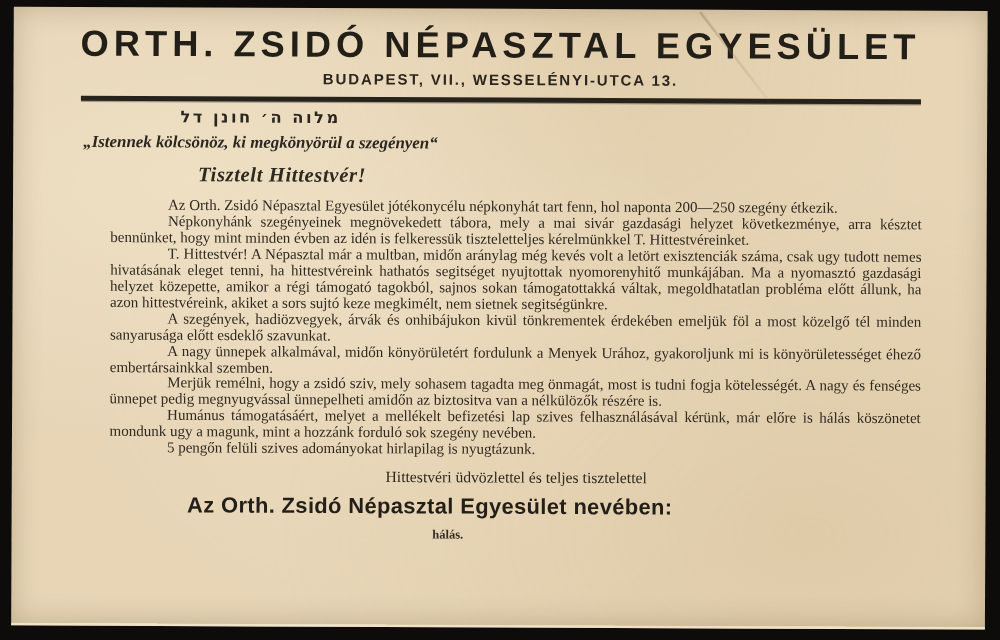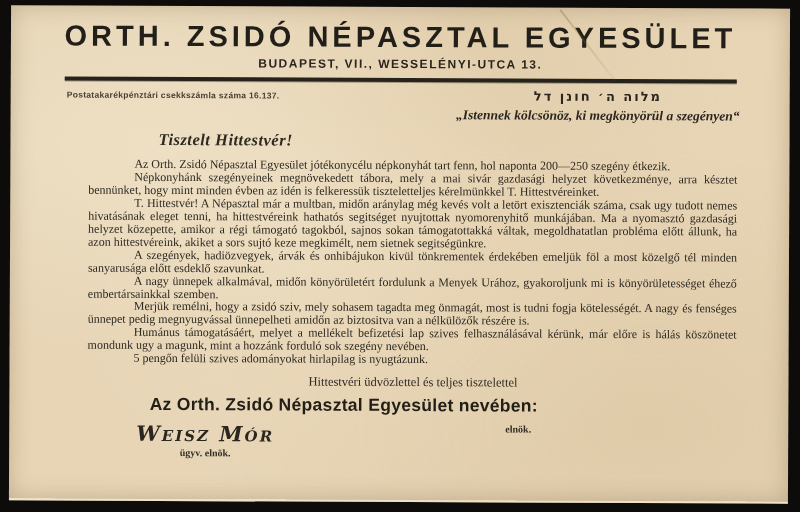--- a/index.html
+++ b/index.html
@@ -152,21 +152,20 @@
 <div class="paper">
   <div class="crease"></div>
 
   <div class="header">
     <div class="title">ORTH. ZSIDÓ NÉPASZTAL EGYESÜLET</div>
     <div class="address">BUDAPEST, VII., WESSELÉNYI-UTCA 13.</div>
     <div class="rule"></div>
   </div>
 
   <div class="info-row">
-    <div class="account">Postatakarékpénztári csekkszámla száma 16.137.</div>
     <div class="motto">
       <div class="hebrew" dir="rtl">מלוה ה׳ חונן דל</div>
       <div class="quote">„Istennek kölcsönöz, ki megkönyörül a szegényen“</div>
     </div>
   </div>
 
   <div class="salutation">Tisztelt Hittestvér!</div>
 
   <div class="body-text">
     <p>Az Orth. Zsidó Népasztal Egyesület jótékonycélu népkonyhát tart fenn, hol naponta 200—250 szegény étkezik.</p>
@@ -176,22 +175,18 @@
     <p>A nagy ünnepek alkalmával, midőn könyörületért fordulunk a Menyek Urához, gyakoroljunk mi is könyörületességet éhező embertársainkkal szemben.</p>
     <p>Merjük remélni, hogy a zsidó sziv, mely sohasem tagadta meg önmagát, most is tudni fogja kötelességét. A nagy és fenséges ünnepet pedig megnyugvással ünnepelheti amidőn az biztositva van a nélkülözők részére is.</p>
     <p>Humánus támogatásáért, melyet a mellékelt befizetési lap szives felhasználásával kérünk, már előre is hálás köszönetet mondunk ugy a magunk, mint a hozzánk forduló sok szegény nevében.</p>
     <p>5 pengőn felüli szives adományokat hirlapilag is nyugtázunk.</p>
   </div>
 
   <div class="closing">Hittestvéri üdvözlettel és teljes tisztelettel</div>
   <div class="on-behalf">Az Orth. Zsidó Népasztal Egyesület nevében:</div>
 
   <div class="sig-row">
-    <div class="sig sig-left">
-      <div class="sig-name">Weisz Mór</div>
-      <div class="sig-title">ügyv. elnök.</div>
-    </div>
     <div class="sig-spacer"></div>
     <div class="sig sig-right">
-      <div class="sig-title">elnök.</div>
+      <div class="sig-title">hálás.</div>
     </div>
   </div>
 </div>
 
 </body></html>

